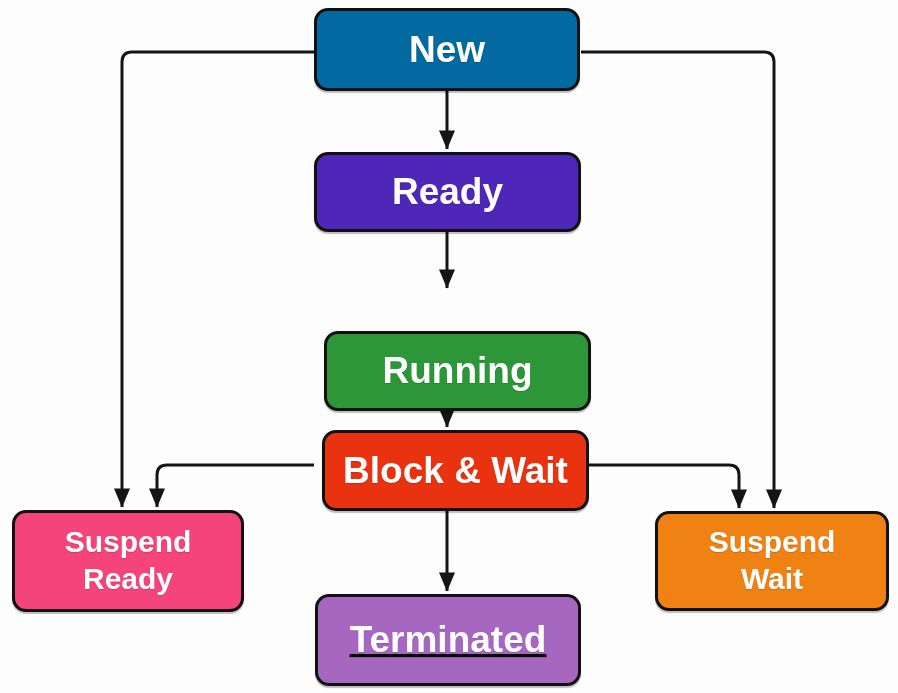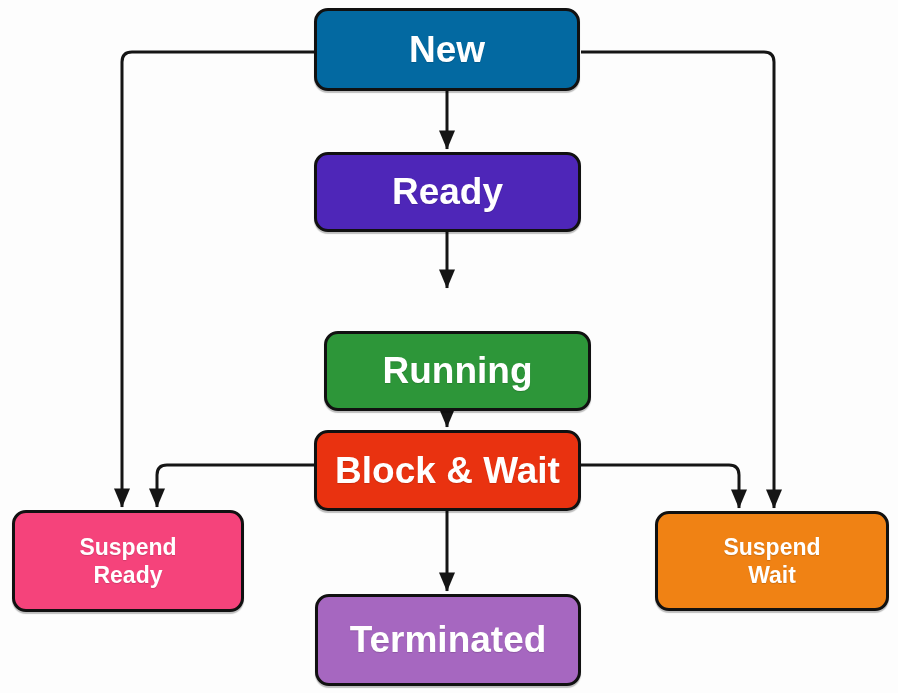--- a/index.html
+++ b/index.html
@@ -39,21 +39,21 @@
   }
   .node .label {
     color: #ffffff;
     font-weight: 700;
     text-align: center;
     white-space: pre-line;
     line-height: 1.22;
     text-shadow: 0 1px 1px rgba(0,0,0,0.15);
   }
   .node.big .label   { font-size: 37px; }
-  .node.small .label { font-size: 23px; }
+  .node.small .label { font-size: 30px; }
 </style>
 </head>
 <body>
 
 <div class="canvas">
 
   <svg class="wires" width="898" height="693" viewBox="0 0 898 693">
     <defs>
       <marker id="arrow" viewBox="0 0 20 17" refX="19" refY="8.5" markerWidth="20" markerHeight="17" markerUnits="userSpaceOnUse" orient="auto">
         <path d="M0.5,0.5 L19.5,8.5 L0.5,16.5 Z" fill="#151515"></path>
@@ -75,31 +75,31 @@
   </div>
 
   <div class="node big" style="left: 314px; top: 152px; width: 267px; height: 80px; background-color: rgb(78, 38, 184);">
     <span class="label">Ready</span>
   </div>
 
   <div class="node big" style="left: 324px; top: 291px; width: 267px; height: 80px; background-color: rgb(45, 150, 57); margin-top: 40px;">
     <span class="label">Running</span>
   </div>
 
-  <div class="node big" style="left: 314px; top: 430px; width: 267px; height: 81px; background-color: rgb(233, 50, 16);">
+  <div class="node big" style="left: 322px; top: 430px; width: 267px; height: 81px; background-color: rgb(233, 50, 16);">
     <span class="label">Block &amp; Wait</span>
   </div>
 
   <div class="node small" style="left: 12px; top: 510px; width: 232px; height: 102px; background-color: rgb(245, 67, 123);">
     <span class="label">Suspend
 Ready</span>
   </div>
 
   <div class="node small" style="left: 655px; top: 511px; width: 234px; height: 100px; background-color: rgb(240, 130, 20);">
     <span class="label">Suspend
 Wait</span>
   </div>
 
-  <div class="node big" style="left: 315px; top: 594px; width: 266px; height: 92px; background-color: rgb(166, 103, 192);">
+  <div class="node big" style="left: 315px; top: 594px; width: 266px; height: 92px; background-color: rgb(166, 103, 192); text-decoration: underline;">
     <span class="label">Terminated</span>
   </div>
 
 </div>
 
 </body></html>

